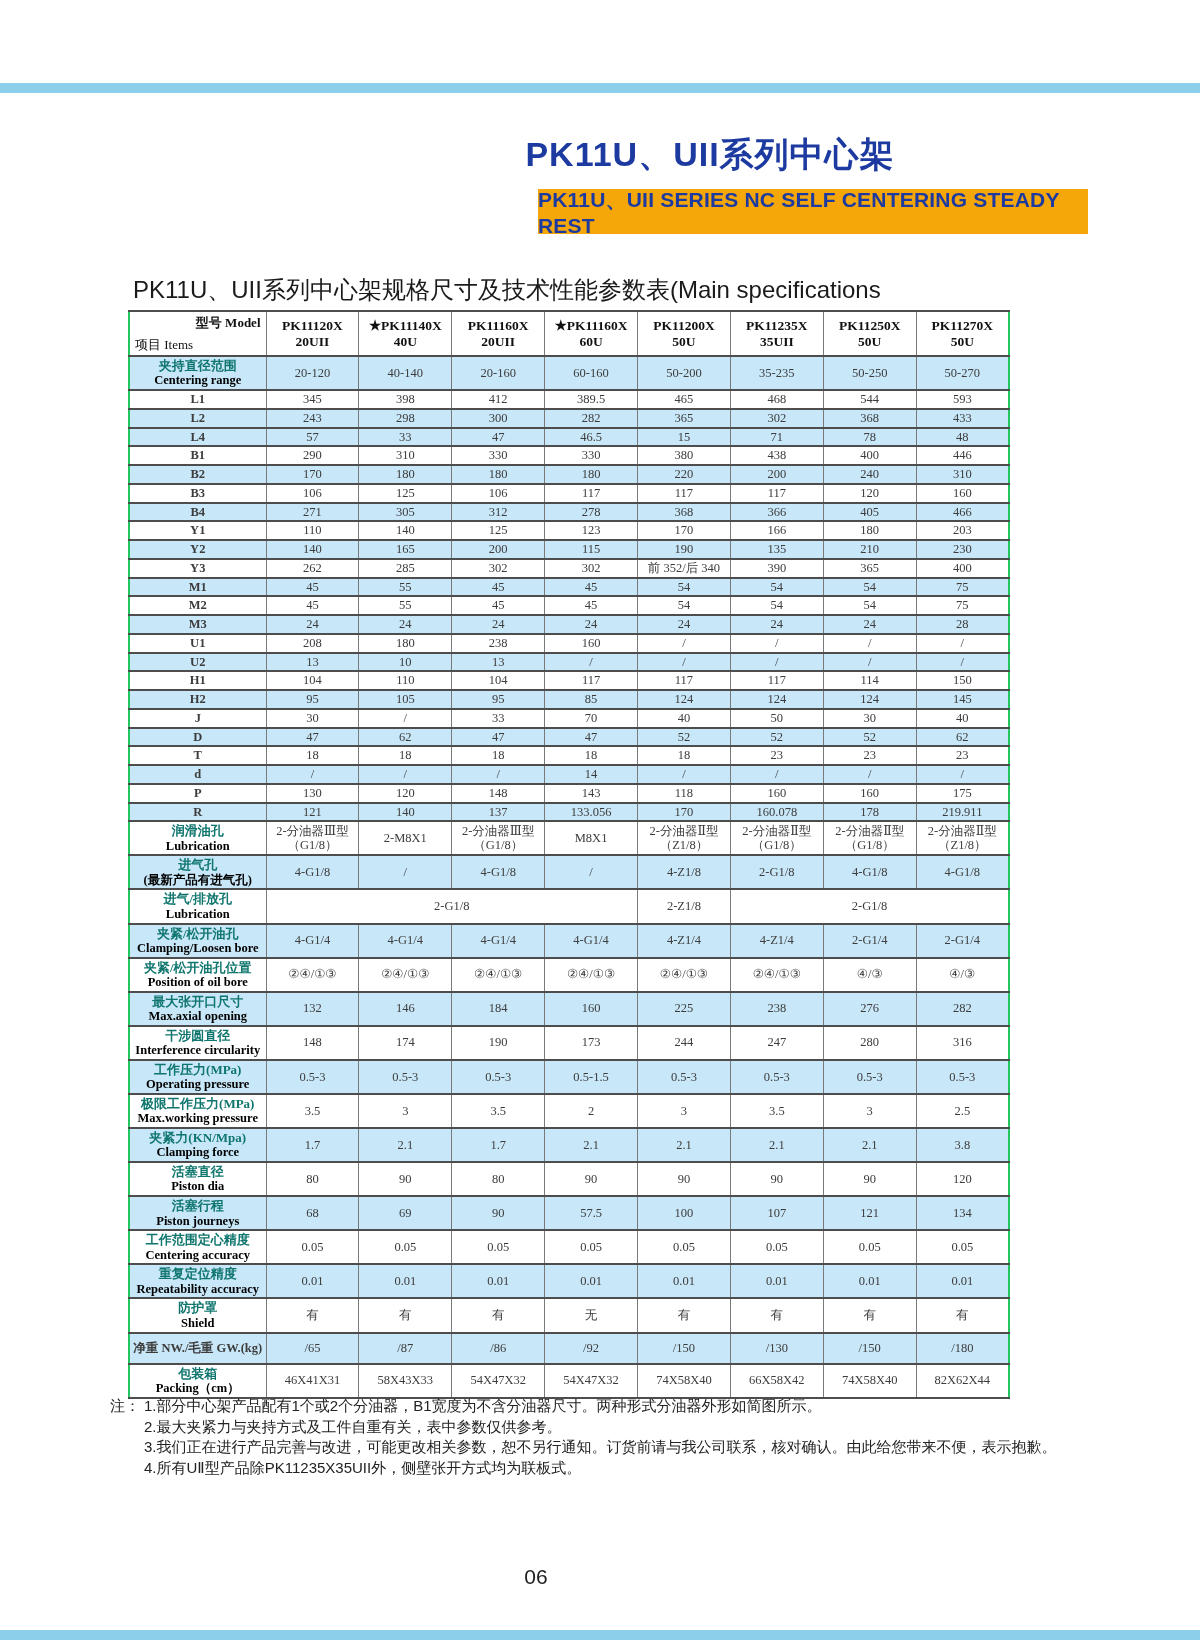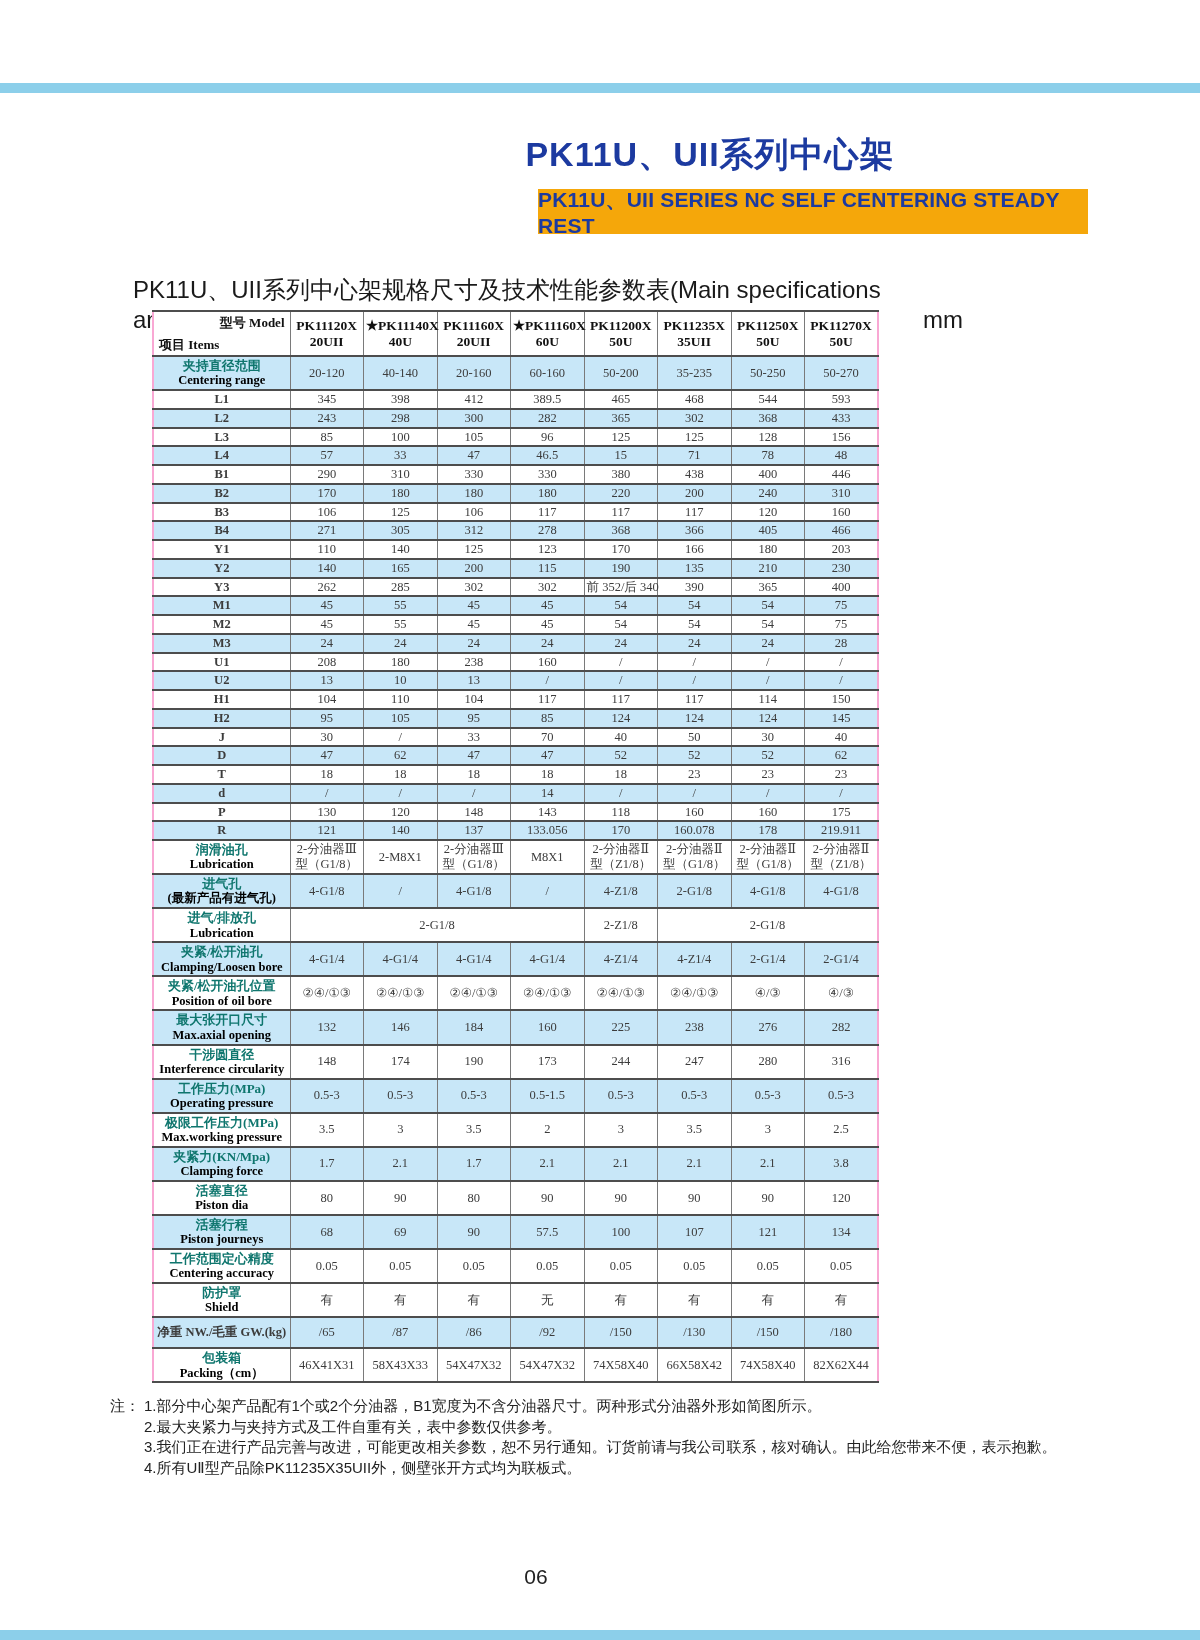--- a/index.html
+++ b/index.html
@@ -24,25 +24,24 @@
     background:#F5A70A; color:#1C3AA0;
     display:flex; align-items:center; justify-content:center;
     font-size:21px; font-weight:600; letter-spacing:0.2px;
   }
   .caption-row {
     position:absolute; left:133px; top:274px; width:830px;
     display:flex; justify-content:space-between; align-items:flex-end;
     font-size:24px; color:#1a1a1a;
   }
   table#spec-table {
-    position:absolute; left:128px; top:310px; width:727px;
+    position:absolute; left:128px; top:310px; width:882px;
     border-collapse:collapse; table-layout:fixed;
     font-family:"Liberation Serif","DejaVu Serif",serif;
-    border:2px solid #f9a8d4;
-    margin-left:24px;
+    border:2px solid #22c55e;
   }
   #spec-table col.c-label { width:137px; }
   #spec-table th, #spec-table td {
     border-left:1px solid #7a7a7a; border-right:1px solid #7a7a7a;
     border-top:2px solid #4d4d4d; border-bottom:2px solid #4d4d4d;
     text-align:center; vertical-align:middle;
     color:#3c3c3c; font-size:12.5px; line-height:1.18; padding:1px 2px;
   }
   #spec-table thead tr { height:45px; }
   #spec-table thead th { background:#ffffff; color:#111; }
@@ -60,21 +59,21 @@
   td.slash { color:#8a8a8a; }
   td.sm { font-size:11px; white-space:nowrap; }
   .row-compact td:nth-child(n+2) { white-space:nowrap; }
   th.corner {
     position:relative; padding:0;
     background-image:linear-gradient(to bottom right,
       transparent calc(50% - 1.5px), #4E7BC0 calc(50% - 1.5px),
       #4E7BC0 calc(50% + 1.5px), transparent calc(50% + 1.5px));
   }
   th.corner .c-top { position:absolute; top:3px; right:5px; font-size:13px; font-weight:bold; color:#111; }
-  th.corner .c-bot { position:absolute; bottom:3px; left:5px; font-size:13px; font-weight:bold; color:#111; }
+  th.corner .c-bot { position:absolute; bottom:3px; left:5px; font-size:13px; font-weight:normal; color:#111; }
   .notes {
     position:absolute; left:110px; top:1396px; width:1000px;
     display:flex; font-size:15px; color:#222; line-height:1.38;
   }
   .notes .prefix { flex:0 0 auto; margin-right:4px; }
   .notes .note-line { white-space:nowrap; }
   .page-number {
     position:absolute; left:0; top:1565px; width:1072px;
     text-align:center; font-size:21px; color:#222;
   }
@@ -177,31 +176,20 @@
         <td class="lbl-cell">L2</td>
         <td>243</td>
         <td>298</td>
         <td>300</td>
         <td>282</td>
         <td>365</td>
         <td>302</td>
         <td>368</td>
         <td>433</td>
       </tr>
-      <tr class="row-compact">
-        <td class="lbl-cell">L3</td>
-        <td>85</td>
-        <td>100</td>
-        <td>105</td>
-        <td>96</td>
-        <td>125</td>
-        <td>125</td>
-        <td>128</td>
-        <td>156</td>
-      </tr>
       <tr class="row-compact shade">
         <td class="lbl-cell">L4</td>
         <td>57</td>
         <td>33</td>
         <td>47</td>
         <td>46.5</td>
         <td>15</td>
         <td>71</td>
         <td>78</td>
         <td>48</td>
@@ -595,20 +583,34 @@
           <div class="en">Centering accuracy</div>
         </td>
         <td>0.05</td>
         <td>0.05</td>
         <td>0.05</td>
         <td>0.05</td>
         <td>0.05</td>
         <td>0.05</td>
         <td>0.05</td>
         <td>0.05</td>
+      </tr>
+      <tr class="row-tall shade">
+        <td class="lbl-cell">
+          <div class="cn">重复定位精度</div>
+          <div class="en">Repeatability accuracy</div>
+        </td>
+        <td>0.01</td>
+        <td>0.01</td>
+        <td>0.01</td>
+        <td>0.01</td>
+        <td>0.01</td>
+        <td>0.01</td>
+        <td>0.01</td>
+        <td>0.01</td>
       </tr>
       <tr class="row-tall">
         <td class="lbl-cell">
           <div class="cn">防护罩</div>
           <div class="en">Shield</div>
         </td>
         <td>有</td>
         <td>有</td>
         <td>有</td>
         <td>无</td>

